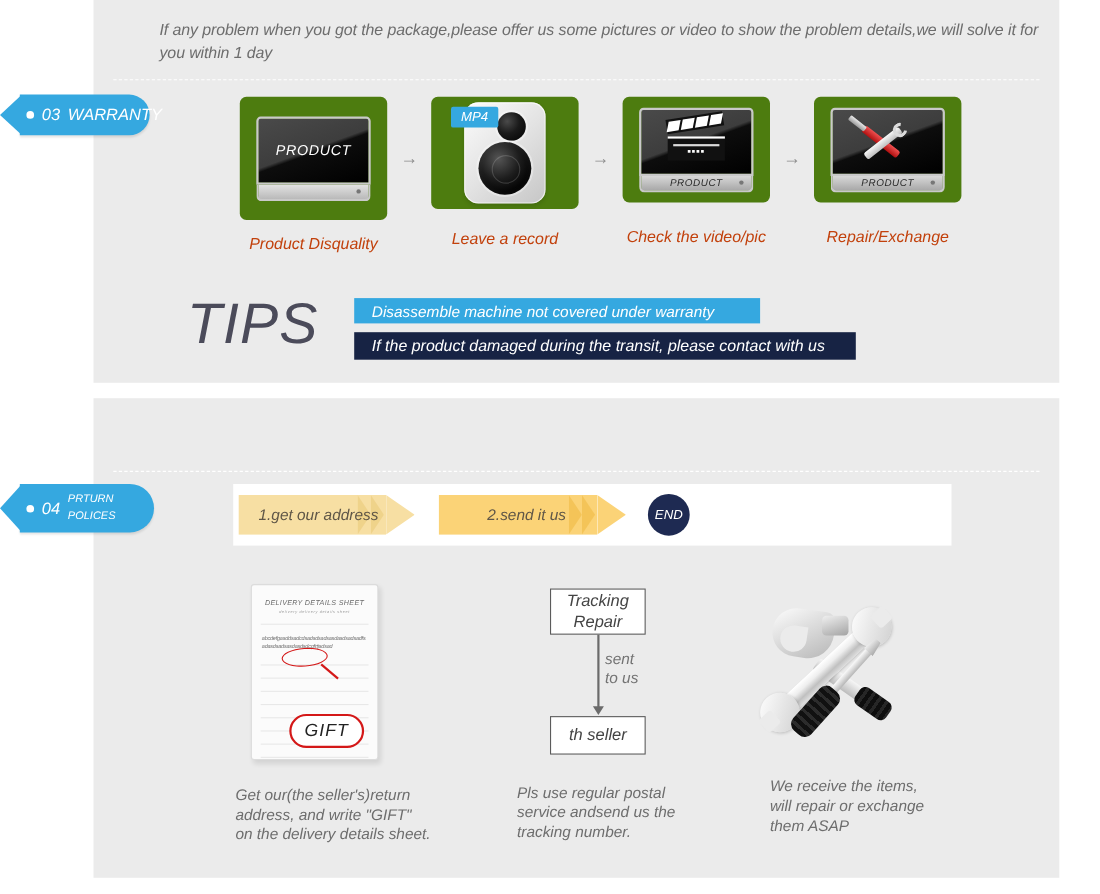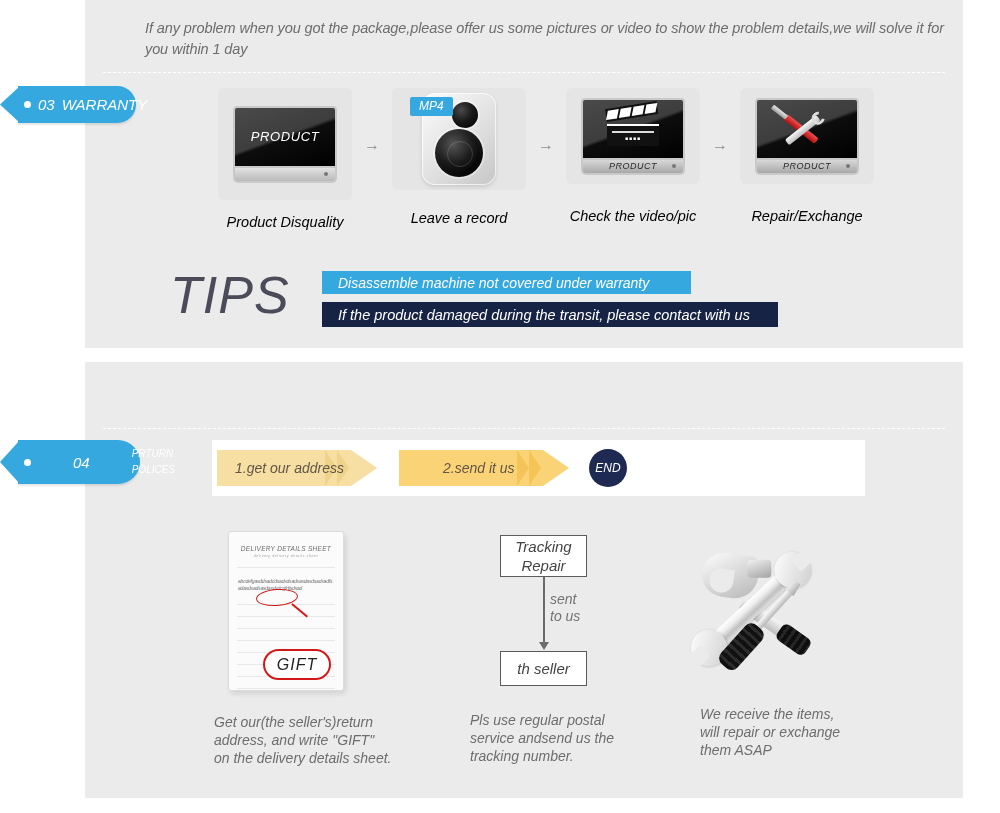--- a/index.html
+++ b/index.html
@@ -62,42 +62,41 @@
   }
   .tag .num { font-size: 15px; margin-right: 7px; }
   .tag .tag-label { font-size: 15px; line-height: 16px; }
   #tag-warranty {
     left: 18px; top: 86px; height: 37px;
     width: 118px;
   }
   #tag-returns {
     left: 18px; top: 440px; height: 44px;
     width: 122px;
-    gap: 35px;
   }
   #tag-returns .tag-label { font-size: 10px; }
 
   
   #warranty-steps {
     position: absolute; left: 215px; top: 88px;
     width: 690px; height: 150px;
     display: flex; align-items: flex-start;
   }
   .wstep { width: 140px; flex: none; text-align: center; position: relative; }
   .wstep .thumb {
     width: 134px; height: 112px;
-    background: #e5e5e5;
+    background: #4d7c0f;
     border-radius: 6px;
     margin: 0 auto;
     display: flex; align-items: center; justify-content: center;
     position: relative;
   }
   .wstep .cap {
     margin-top: 14px;
-    font-size: 14.5px; color: #000000; white-space: nowrap;
+    font-size: 14.5px; color: #c2410c; white-space: nowrap;
   }
   .warrow {
     flex: none; width: 34px; margin-top: 48px;
     text-align: center; color: #8e8e8e; font-size: 16px;
   }
   .wstep:nth-child(3) .thumb { height: 102px; }
   .wstep:nth-child(3) .cap { margin-top: 20px; }
   .wstep:nth-child(5) .thumb { height: 96px; }
   .wstep:nth-child(5) .cap { margin-top: 24px; }
   .wstep:nth-child(7) .thumb { height: 96px; }

